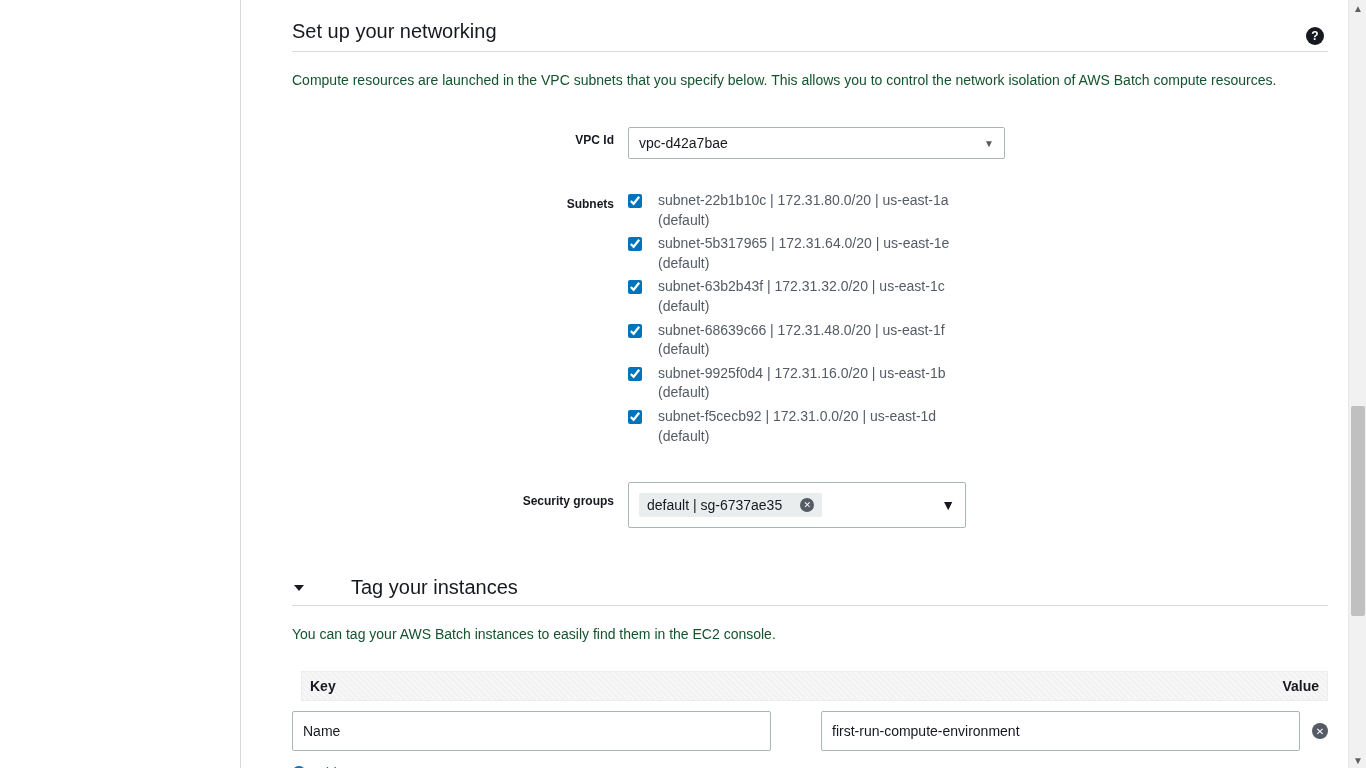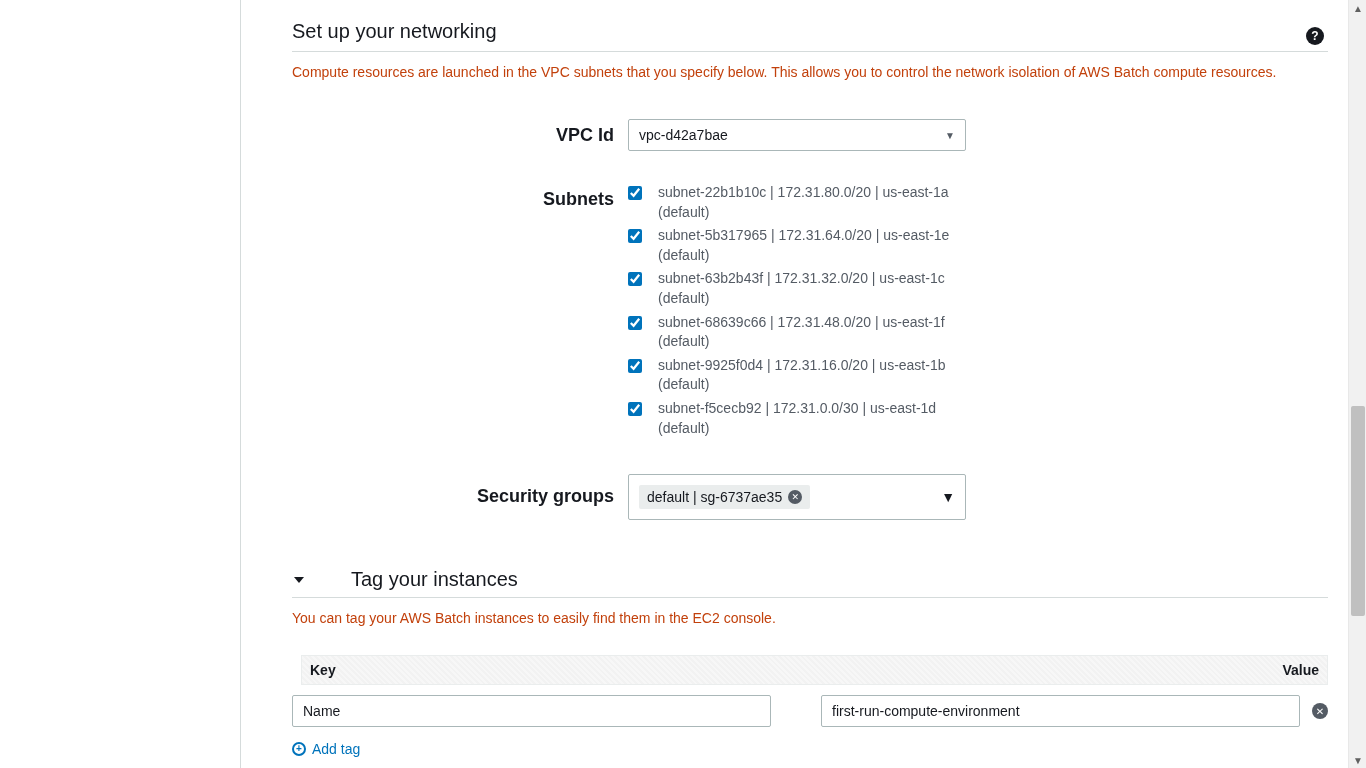--- a/index.html
+++ b/index.html
@@ -80,47 +80,47 @@
     background: #16191f;
     color: #fff;
     font-weight: bold;
     font-size: 12px;
     display: flex;
     align-items: center;
     justify-content: center;
     margin-right: 4px;
   }
   .section-desc {
-    color: #c2410c;
-    font-size: 14px;
-    margin-top: 10px;
+    color: #14532d;
+    font-size: 14px;
+    margin-top: 18px;
     line-height: 1.5;
   }
   .form-grid {
     margin-top: 36px;
   }
   .form-row {
     display: flex;
     margin-bottom: 32px;
     align-items: flex-start;
   }
   .form-label {
     width: 336px;
     text-align: right;
     padding-right: 14px;
-    font-size: 18px;
+    font-size: 12px;
     color: #16191f;
     font-weight: bold;
     padding-top: 6px;
   }
   .form-control {
     flex: 1;
   }
   .select {
-    width: 338px;
+    width: 377px;
     height: 32px;
     border: 1px solid #aab7b8;
     border-radius: 2px;
     display: flex;
     align-items: center;
     justify-content: space-between;
     padding: 0 10px;
     background: #fff;
     cursor: pointer;
     gap: 8px;
@@ -160,20 +160,21 @@
     cursor: pointer;
   }
   .sg-chip {
     background: #eaeded;
     border-radius: 2px;
     padding: 4px 8px;
     display: inline-flex;
     align-items: center;
     color: #16191f;
     font-size: 14px;
+    gap: 12px;
   }
   .sg-chip .remove {
     margin-left: 6px;
     width: 14px;
     height: 14px;
     border-radius: 50%;
     background: #545b64;
     color: #fff;
     font-size: 9px;
     display: inline-flex;
@@ -220,21 +221,21 @@
     margin-left: 9px;
   }
   .tag-col-key { width: 530px; }
   .tag-col-value { flex: 1; text-align: right; }
   .tag-table-row {
     display: flex;
     padding: 10px 0;
     align-items: center;
   }
   .tag-input {
-    height: 32px;
+    height: 40px;
     border: 1px solid #aab7b8;
     border-radius: 2px;
     padding: 0 10px;
     font-size: 14px;
     color: #16191f;
     background: #fff;
   }
   .tag-key-input { width: 480px; margin-right: 50px; }
   .tag-value-input { width: 480px; }
   .row-remove {
@@ -317,21 +318,21 @@
             <div class="subnet-item">
               <input type="checkbox" checked="" style="">
               <span class="subnet-label">subnet-68639c66 | 172.31.48.0/20 | us-east-1f (default)</span>
             </div>
             <div class="subnet-item">
               <input type="checkbox" checked="" style="">
               <span class="subnet-label">subnet-9925f0d4 | 172.31.16.0/20 | us-east-1b (default)</span>
             </div>
             <div class="subnet-item">
               <input type="checkbox" checked="" style="">
-              <span class="subnet-label">subnet-f5cecb92 | 172.31.0.0/30 | us-east-1d (default)</span>
+              <span class="subnet-label">subnet-f5cecb92 | 172.31.0.0/20 | us-east-1d (default)</span>
             </div>
           </div>
       </div>
 
       <div class="form-row" style="margin-bottom:0">
         <div class="form-label" style="padding-top:12px">Security groups</div>
         <div class="form-control">
           <div class="sg-select">
             <span class="sg-chip">
               <span>default | sg-6737ae35</span>

